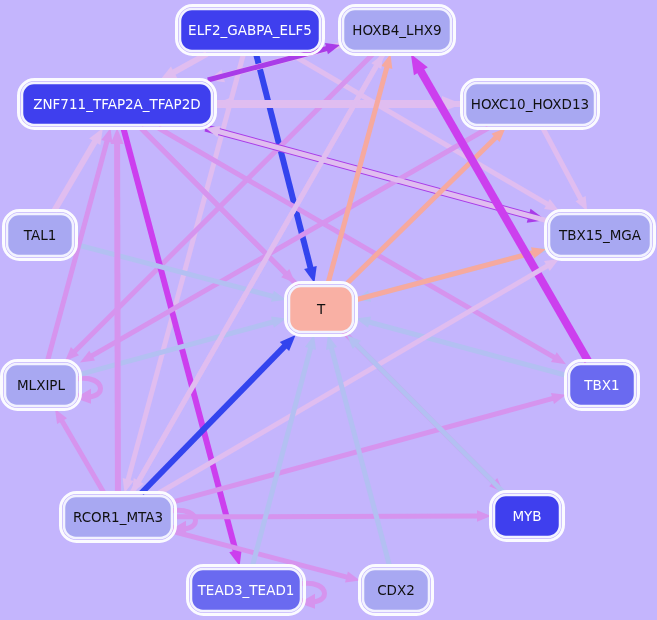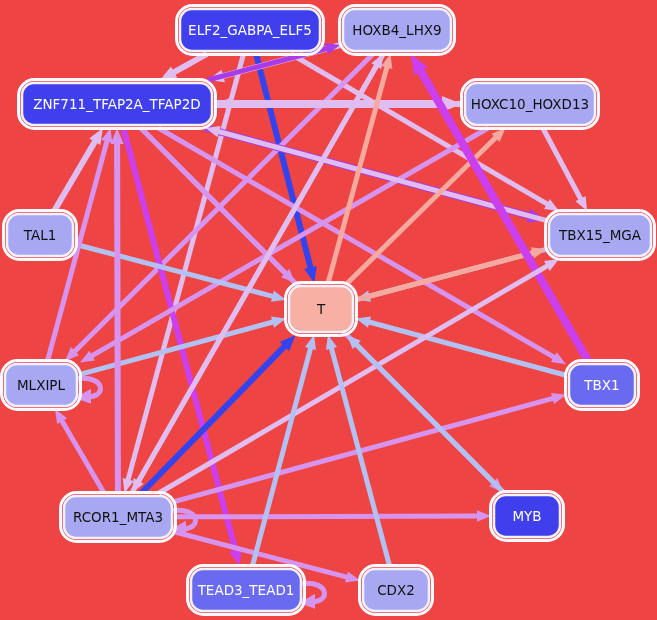--- a/index.html
+++ b/index.html
@@ -4,21 +4,21 @@
 <style>
   html, body {
     margin: 0;
     padding: 0;
     background: #ffffff;
   }
   #graph-root {
     position: relative;
     width: 657px;
     height: 620px;
-    background: #ef4444;
+    background: #c4b5fd;
     font-family: "DejaVu Sans", "Liberation Sans", sans-serif;
     overflow: hidden;
   }
   svg.graph-canvas {
     position: absolute;
     left: 0; top: 0;
     width: 657px;
     height: 620px;
   }
   .node-rect {

